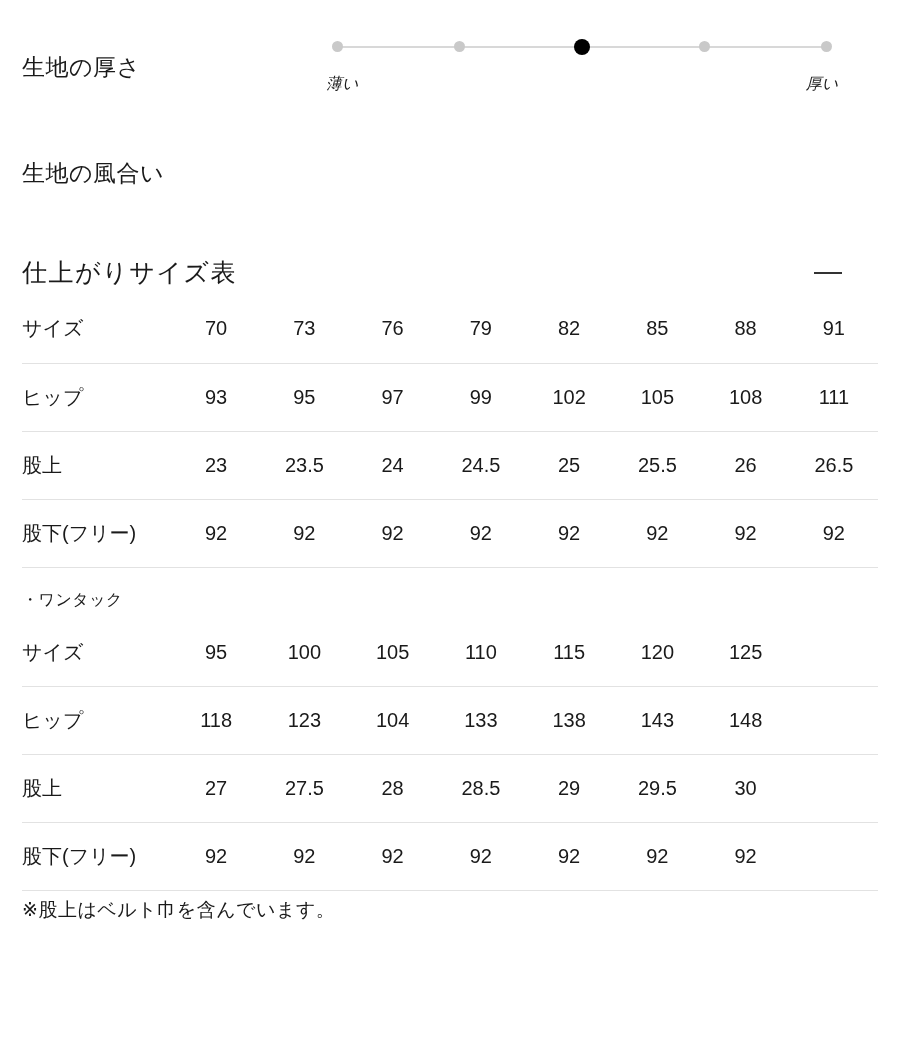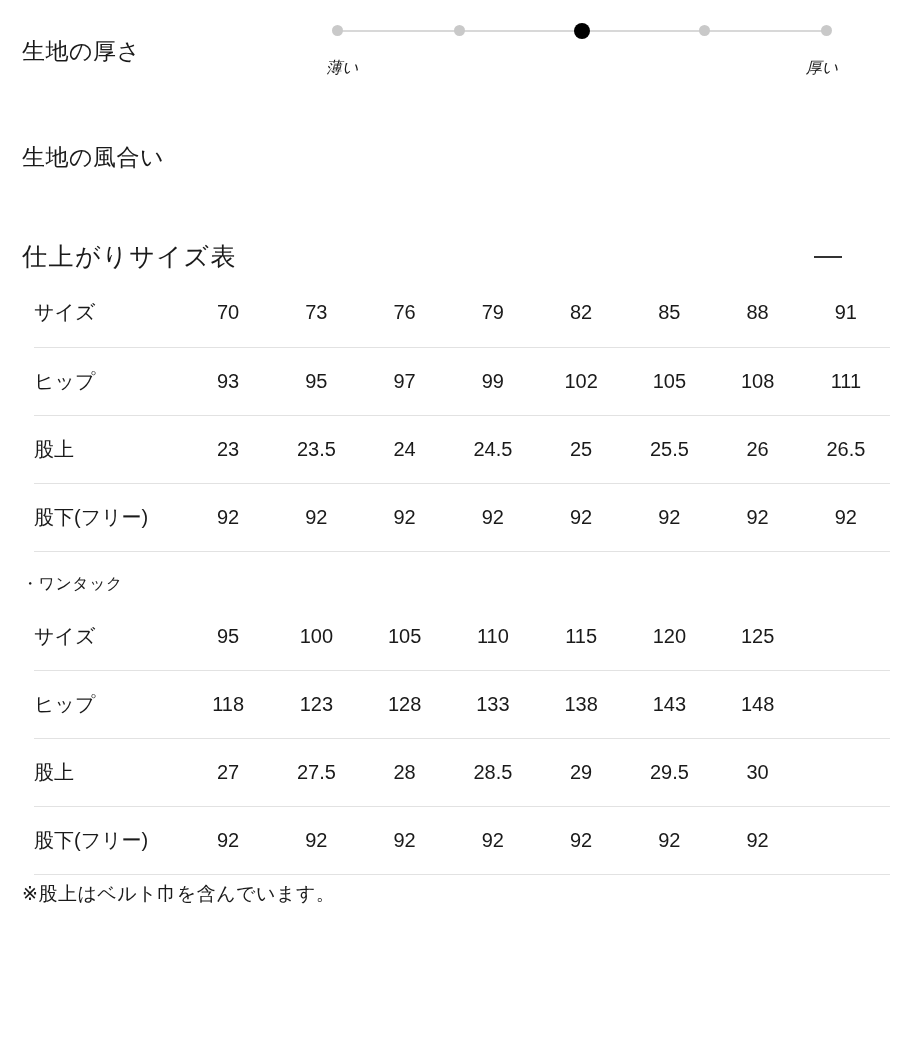--- a/index.html
+++ b/index.html
@@ -11,21 +11,21 @@
   body {
     width: 900px;
     height: 1062px;
     font-family: "Liberation Sans", "DejaVu Sans", sans-serif;
     color: #1a1a1a;
     position: relative;
     overflow: hidden;
   }
   .page {
     width: 892px;
-    padding: 0 22px;
+    padding: 16px 22px;
   }
 
   
   .attr-block {
     position: relative;
     height: 110px;
   }
   .attr-label {
     position: absolute;
     left: 0;
@@ -95,21 +95,20 @@
     font-size: 16px;
     margin: 22px 0 8px 0;
     letter-spacing: 0.5px;
   }
 
   
   table.size-table {
     width: 856px;
     border-collapse: collapse;
     table-layout: fixed;
-    margin-left: 12px;
   }
   table.size-table td {
     height: 68px;
     font-size: 20px;
     text-align: center;
     border-bottom: 1px solid #e2e2e2;
     color: #1a1a1a;
     padding: 0;
   }
   table.size-table td.rowhead {
@@ -218,21 +217,21 @@
         <td>110</td>
         <td>115</td>
         <td>120</td>
         <td>125</td>
         <td></td>
       </tr>
       <tr>
         <td class="rowhead"><span>ヒップ</span><span class="small"></span></td>
         <td>118</td>
         <td>123</td>
-        <td>128</td>
+        <td>104</td>
         <td>133</td>
         <td>138</td>
         <td>143</td>
         <td>148</td>
         <td></td>
       </tr>
       <tr>
         <td class="rowhead"><span>股上</span><span class="small"></span></td>
         <td>27</td>
         <td>27.5</td>

